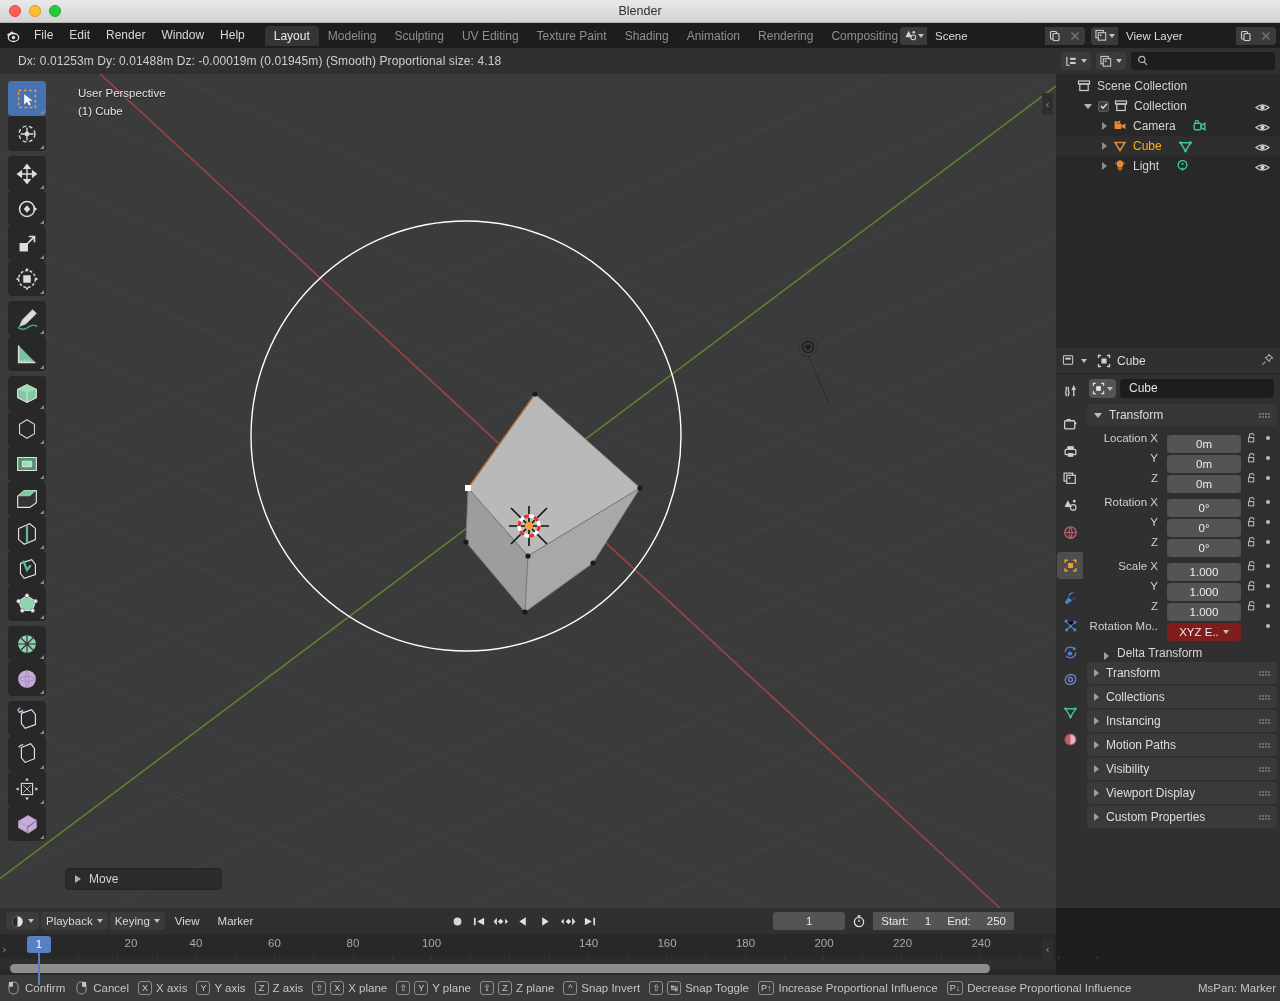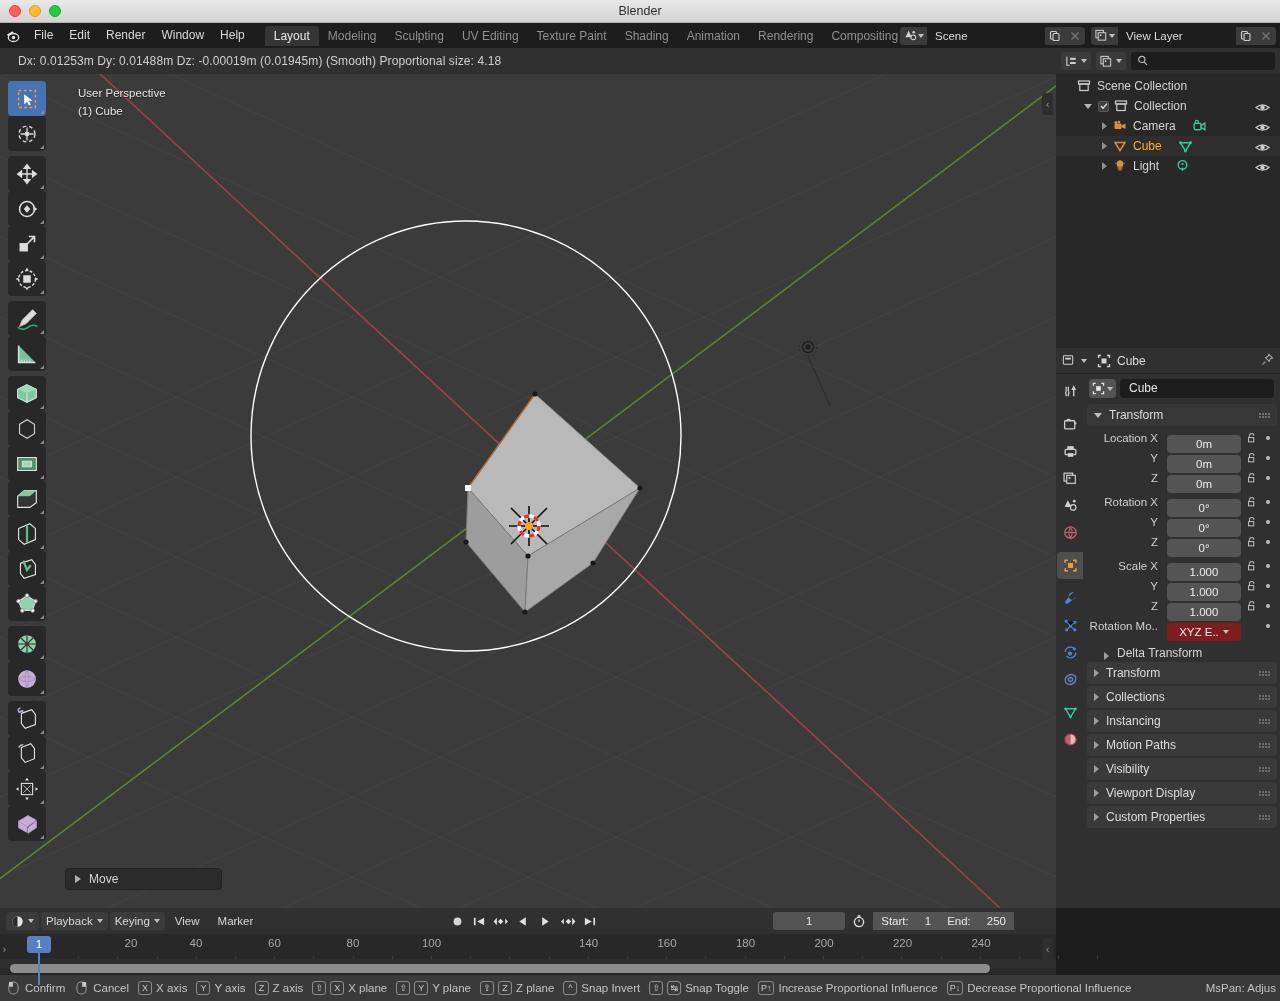--- a/index.html
+++ b/index.html
@@ -1201,17 +1201,17 @@
       </div>
       <div class="sb-item">
         <span class="kb">P↑</span>
         <span class="sb-txt">Increase Proportional Influence</span>
       </div>
       <div class="sb-item">
         <span class="kb">P↓</span>
         <span class="sb-txt">Decrease Proportional Influence</span>
       </div>
       <div class="sb-right">
-      <span class="sb-txt">MsPan: Adjus</span>
+      <span class="sb-txt">MsPan: Marker</span>
     </div>
   </div>
 
 </div>
 
 </body></html>

